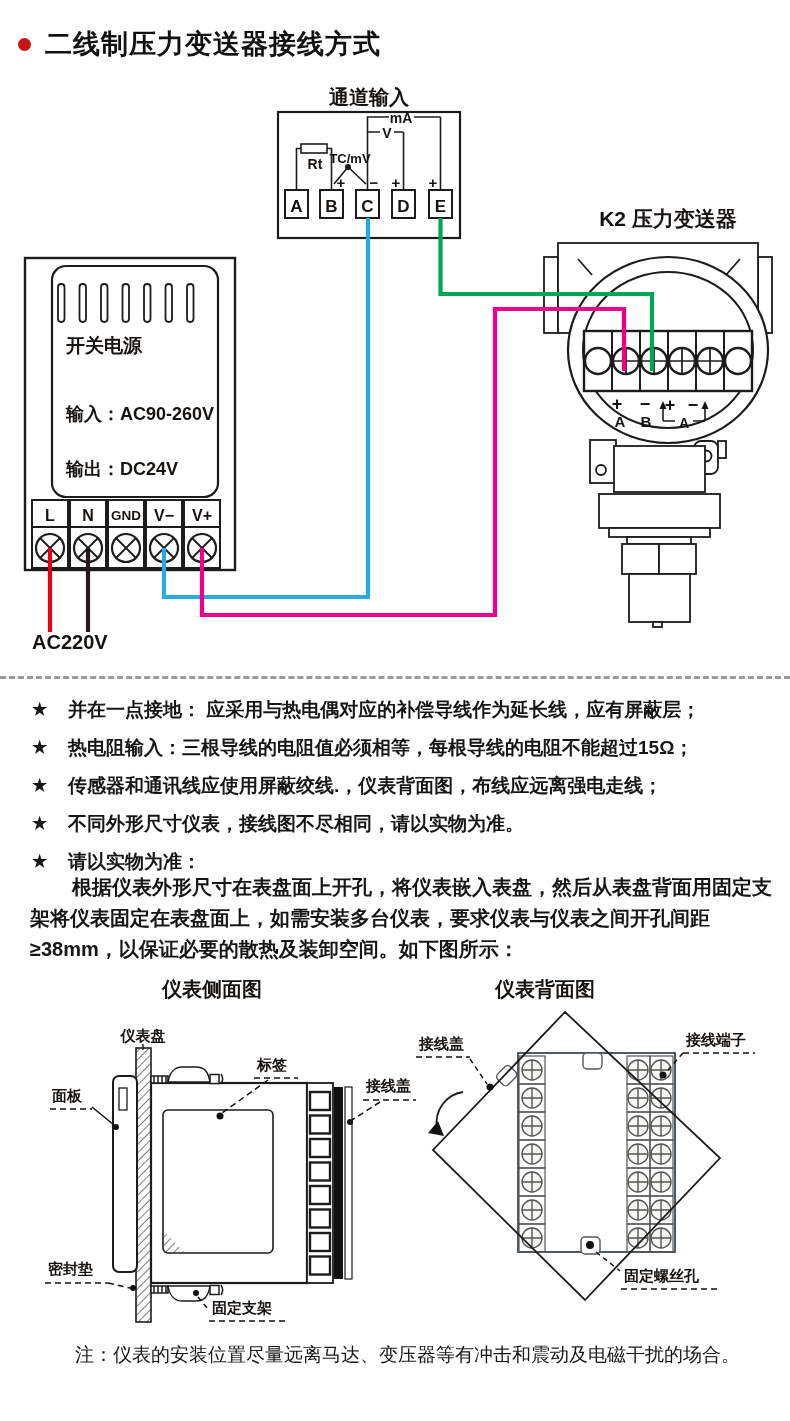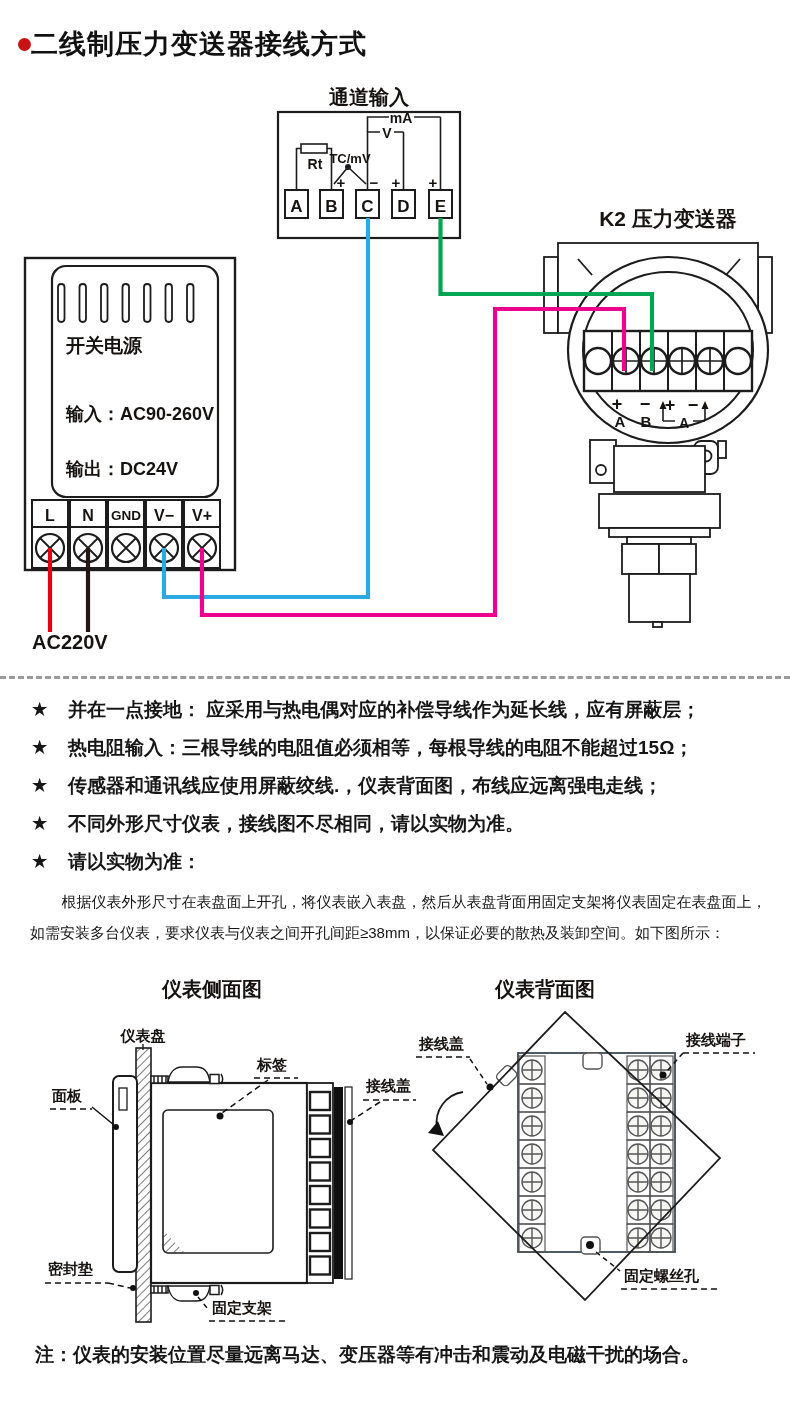--- a/index.html
+++ b/index.html
@@ -1,31 +1,31 @@
 <!DOCTYPE html>
 <html><head>
 <meta charset="utf-8">
 <style>
   html,body{margin:0;padding:0;background:#fff;}
   .page{position:relative;width:790px;height:1421px;background:#fff;overflow:hidden;
         font-family:"Liberation Sans",sans-serif;color:#161616;}
   .abs{position:absolute;}
-  .title-row{left:18px;top:26px;display:flex;align-items:center;}
+  .title-row{left:18px;top:26px;display:flex;align-items:center;gap:14px;}
   .red-dot{width:13px;height:13px;border-radius:50%;background:#c61414;flex:0 0 auto;}
   .page-title{font-size:27px;font-weight:bold;letter-spacing:1px;color:#111;}
   svg{position:absolute;left:0;}
   svg text{fill:#16120f;font-family:"Liberation Sans",sans-serif;}
   .sep{left:0;top:676px;width:790px;height:0;border-top:3px dashed #9a9a9a;}
   .star-list{left:32px;top:699px;width:748px;list-style:none;margin:0;padding:0;}
   .star-list li{display:flex;align-items:flex-start;margin-bottom:16px;
       font-size:19px;font-weight:bold;line-height:22px;}
   .star-list li .star{width:36px;flex:0 0 auto;font-size:17px;}
-  .para{left:30px;top:872px;width:742px;font-size:15px;font-weight:normal;
-      line-height:31px;text-indent:2.1em;margin-top:14px;}
-  .footer-note{left:35px;top:1342px;width:745px;font-size:19px;font-weight:bold;line-height:26px;}
+  .para{left:30px;top:872px;width:742px;font-size:20px;font-weight:bold;
+      line-height:31px;text-indent:2.1em;}
+  .footer-note{left:35px;top:1342px;width:745px;font-size:19px;font-weight:normal;line-height:26px;text-align:center;}
   .serif-t{font-family:"DejaVu Serif",serif;}
 </style>
 </head>
 <body>
 
 <div class="page">
 
   <div class="abs title-row">
     <div class="red-dot"></div>
     <div class="page-title">二线制压力变送器接线方式</div>

